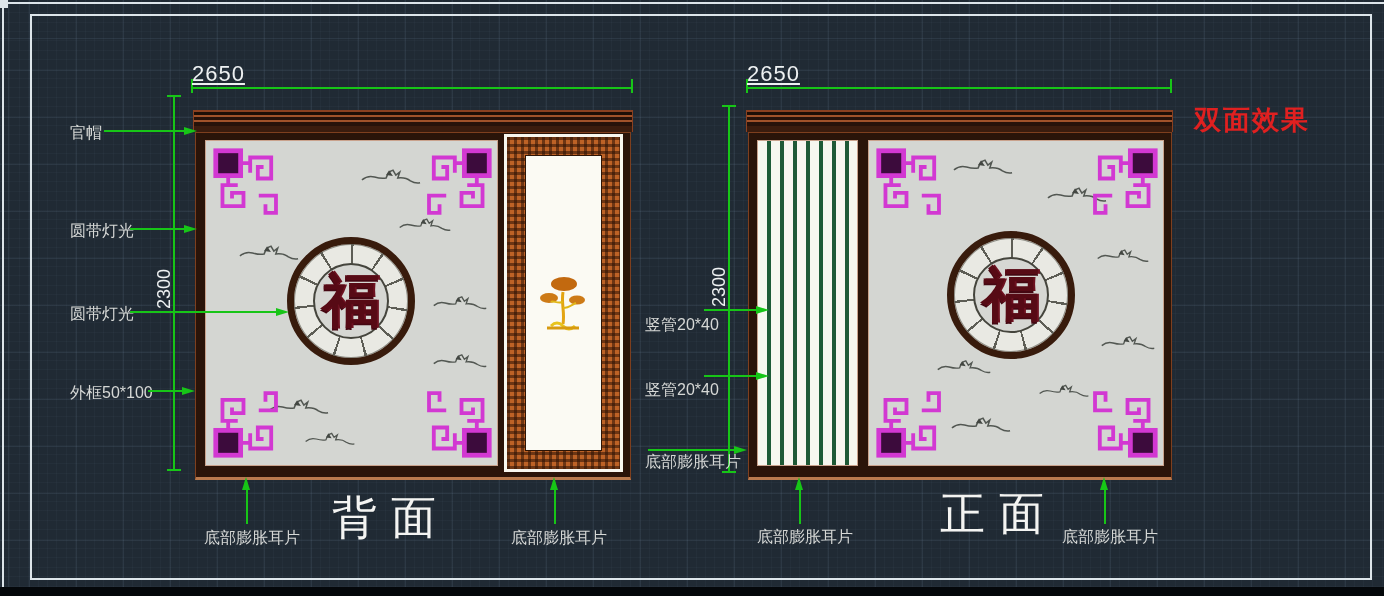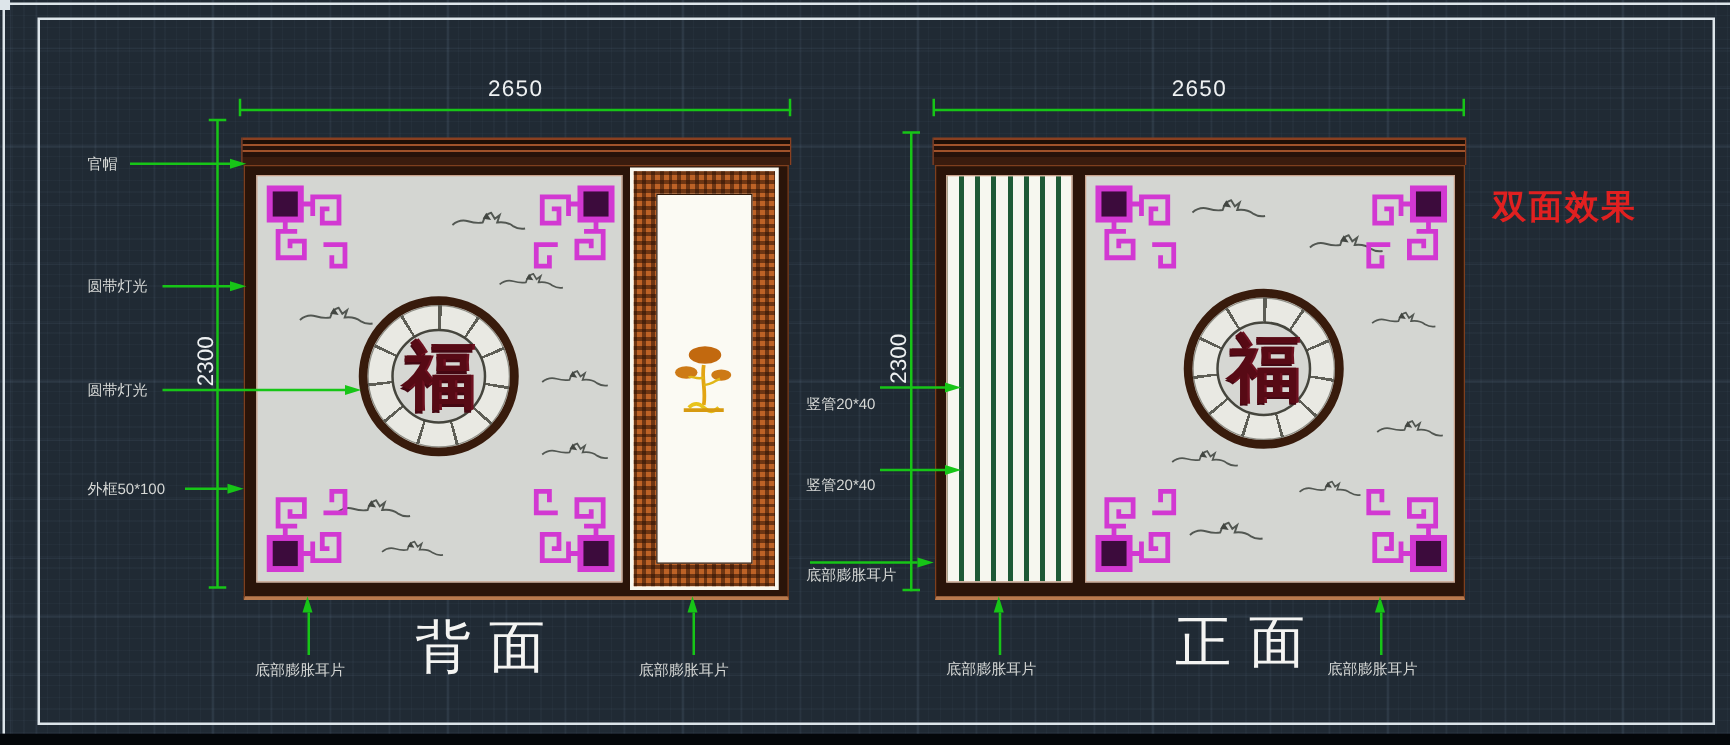--- a/index.html
+++ b/index.html
@@ -15,26 +15,26 @@
     font-family:"Liberation Sans",sans-serif;
   }
   
   .vp{position:absolute;background:#dde5ea;}
   .vpinner{position:absolute;left:30px;top:14px;width:1342px;height:566px;border:2px solid #dde5ea;box-sizing:border-box;}
   .voidbottom{position:absolute;left:0;top:587px;width:1384px;height:9px;background:#04070a;}
   
   .gline{position:absolute;background:#17c517;}
   .arrow-r{position:absolute;width:0;height:0;border-top:4px solid transparent;border-bottom:4px solid transparent;border-left:13px solid #17c517;}
   .arrow-u{position:absolute;width:0;height:0;border-left:4px solid transparent;border-right:4px solid transparent;border-bottom:13px solid #17c517;}
-  .dimtext{position:absolute;color:#eef1f2;font-size:18px;letter-spacing:1px;text-align:center;}
+  .dimtext{position:absolute;color:#eef1f2;font-size:22px;letter-spacing:1px;text-decoration:underline;}
   .vtext{position:absolute;width:44px;height:18px;color:#eef1f2;font-size:18px;text-align:center;transform:rotate(-90deg);}
-  .anno{position:absolute;color:#d6d8d6;font-size:12px;white-space:nowrap;}
+  .anno{position:absolute;color:#d6d8d6;font-size:16px;white-space:nowrap;}
   .title{position:absolute;color:#f4f4f2;font-size:45px;font-family:"Liberation Serif",serif;letter-spacing:14px;white-space:nowrap;}
   
-  .notes{position:absolute;left:1194px;top:102px;color:#e02020;font-family:"Liberation Serif",serif;font-weight:bold;white-space:nowrap;margin-top:45px;}
+  .notes{position:absolute;left:1194px;top:102px;color:#e02020;font-family:"Liberation Serif",serif;font-weight:bold;white-space:nowrap;}
   .notes div{font-size:27px;letter-spacing:2px;}
   .notes .n1{margin-bottom:7px;}
   .notes .n2{margin-bottom:15px;}
   
   .cap{position:absolute;height:22px;box-sizing:border-box;
     background:linear-gradient(180deg,#8a4020 0 2px,#1d0e06 2px 5px,#a0522a 5px 7px,#26120a 7px 10px,#a0522a 10px 12px,#26120a 12px 16px,#3a1c0e 16px 22px);
     border-left:1px solid #8a4020;border-right:1px solid #8a4020;}
   .pbody{position:absolute;background:#2a1409;border:1px solid #7e3f1e;border-bottom:3px solid #b97a4e;box-sizing:border-box;}
   .field{position:absolute;background:#d4d6d2;border:1px solid #c9a28c;box-sizing:border-box;}
   .slats{position:absolute;border:1px solid #c9a28c;box-sizing:border-box;

